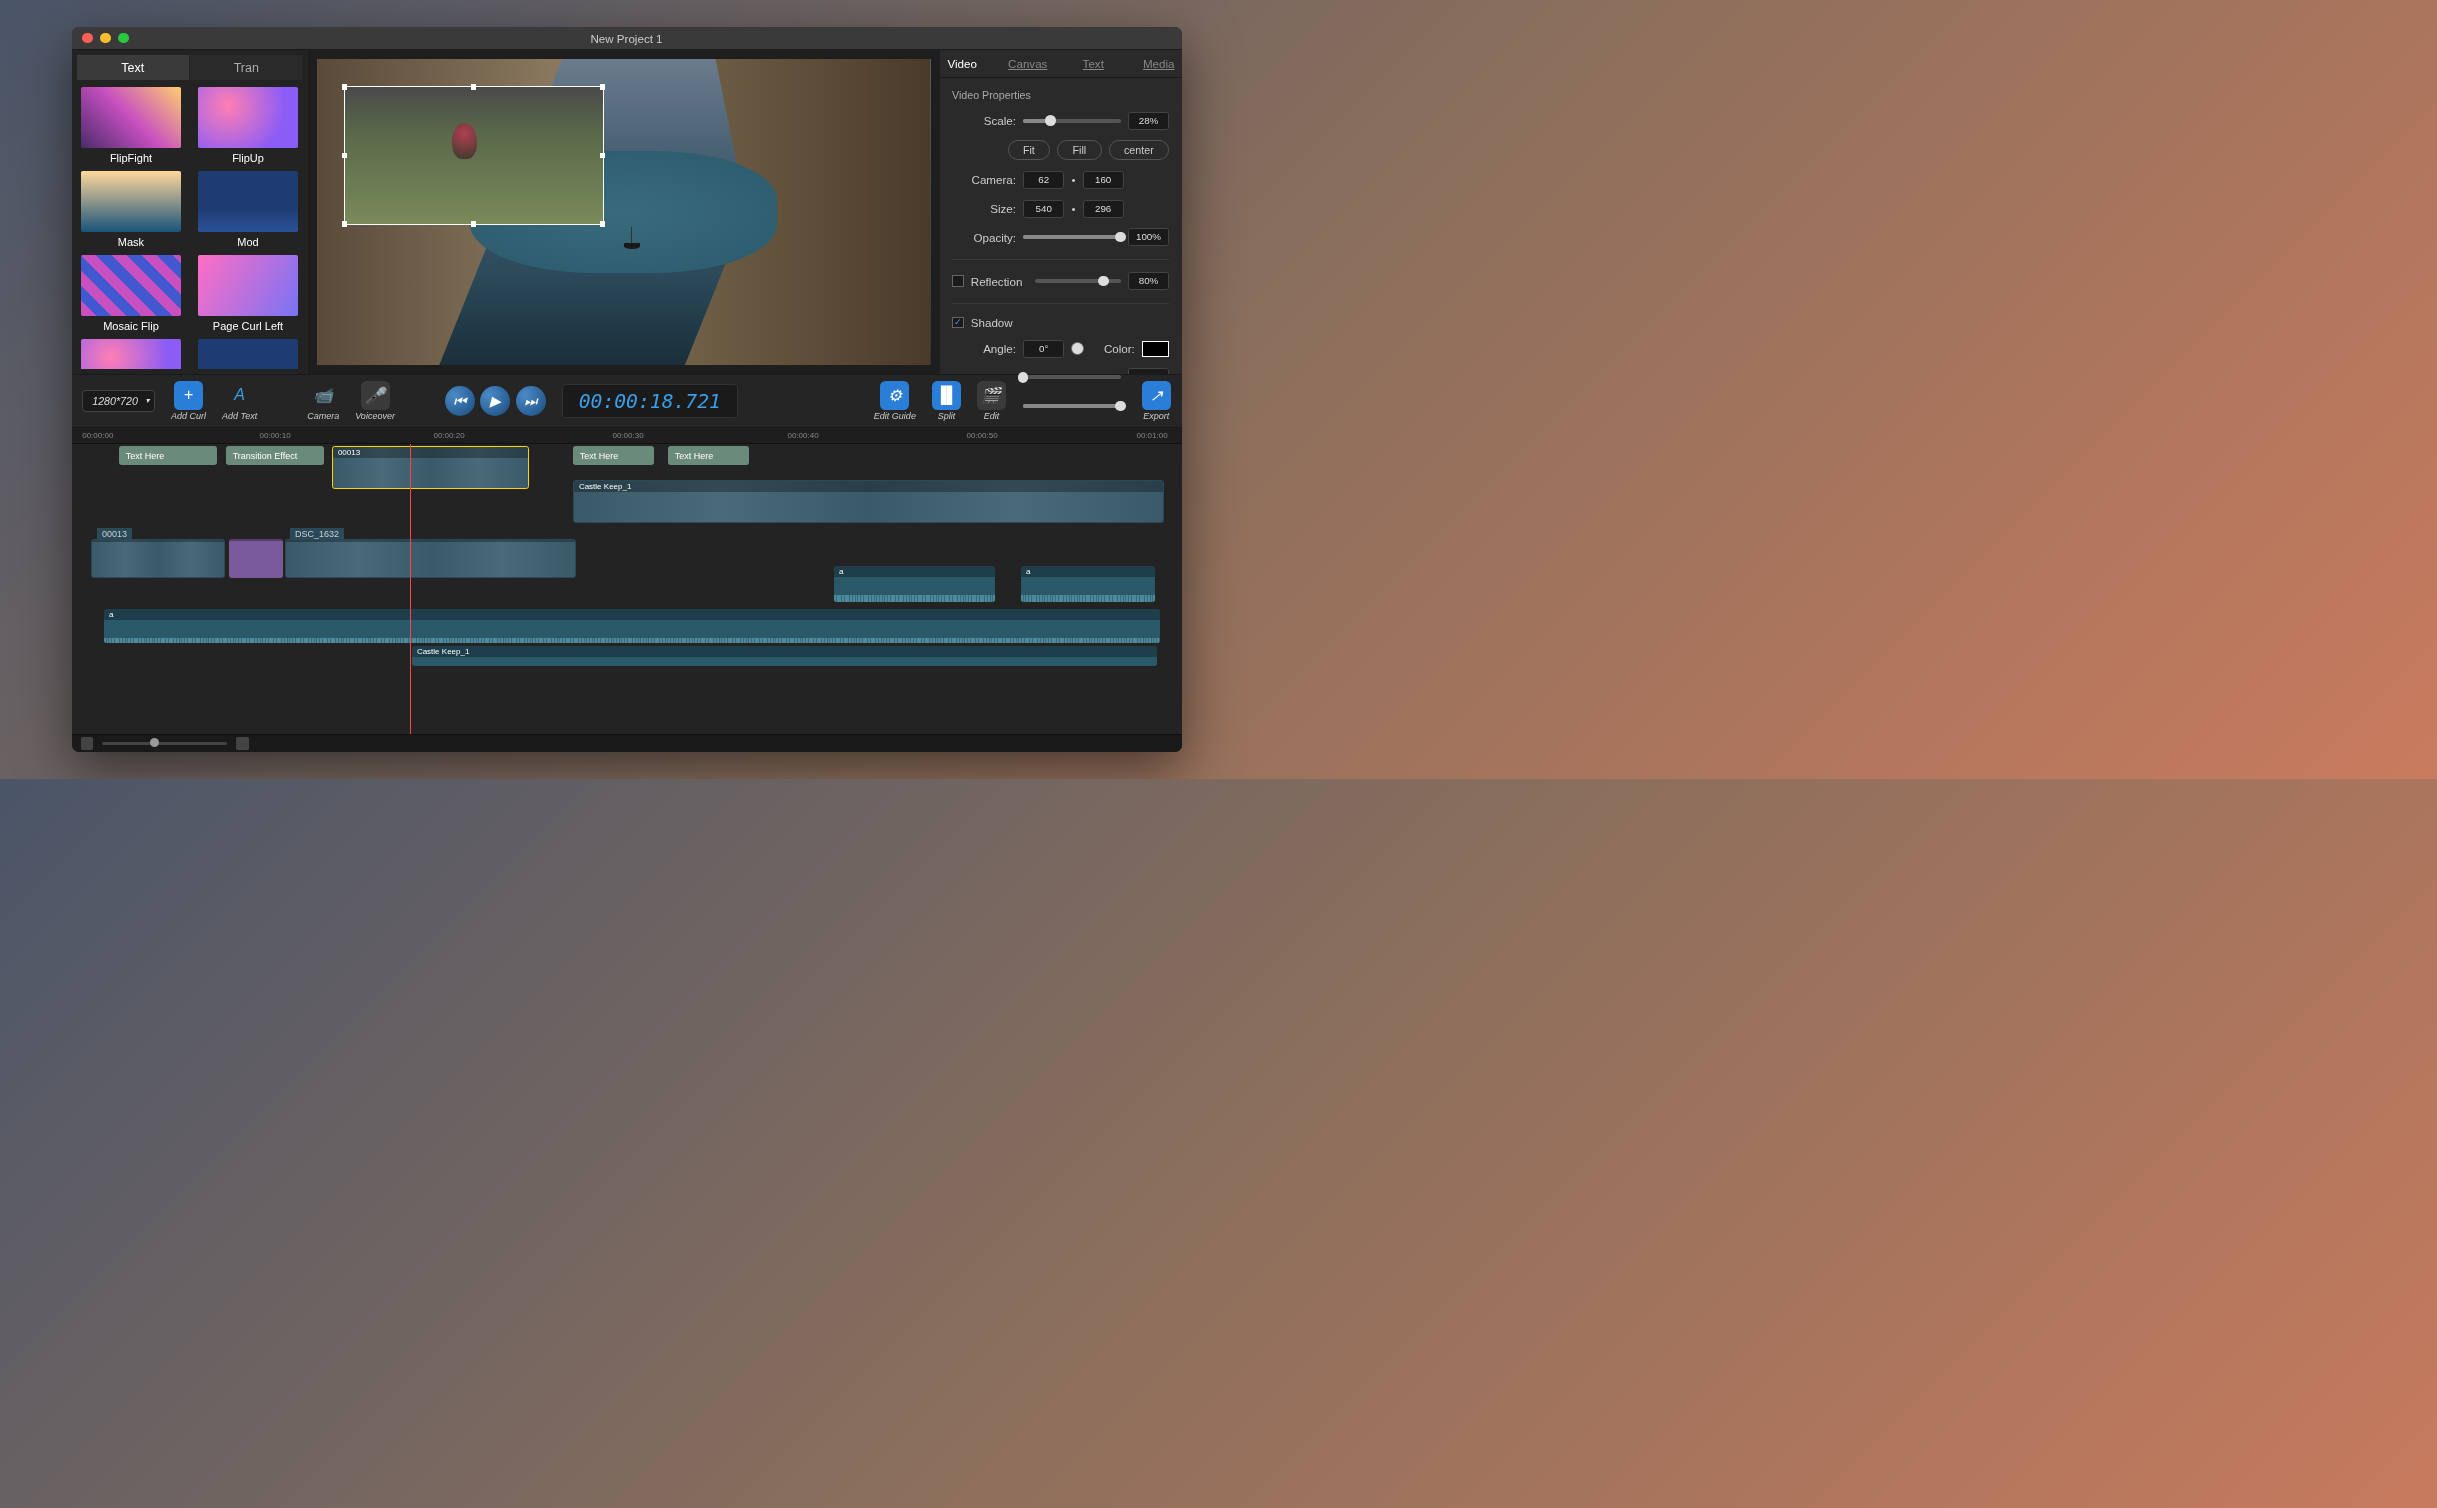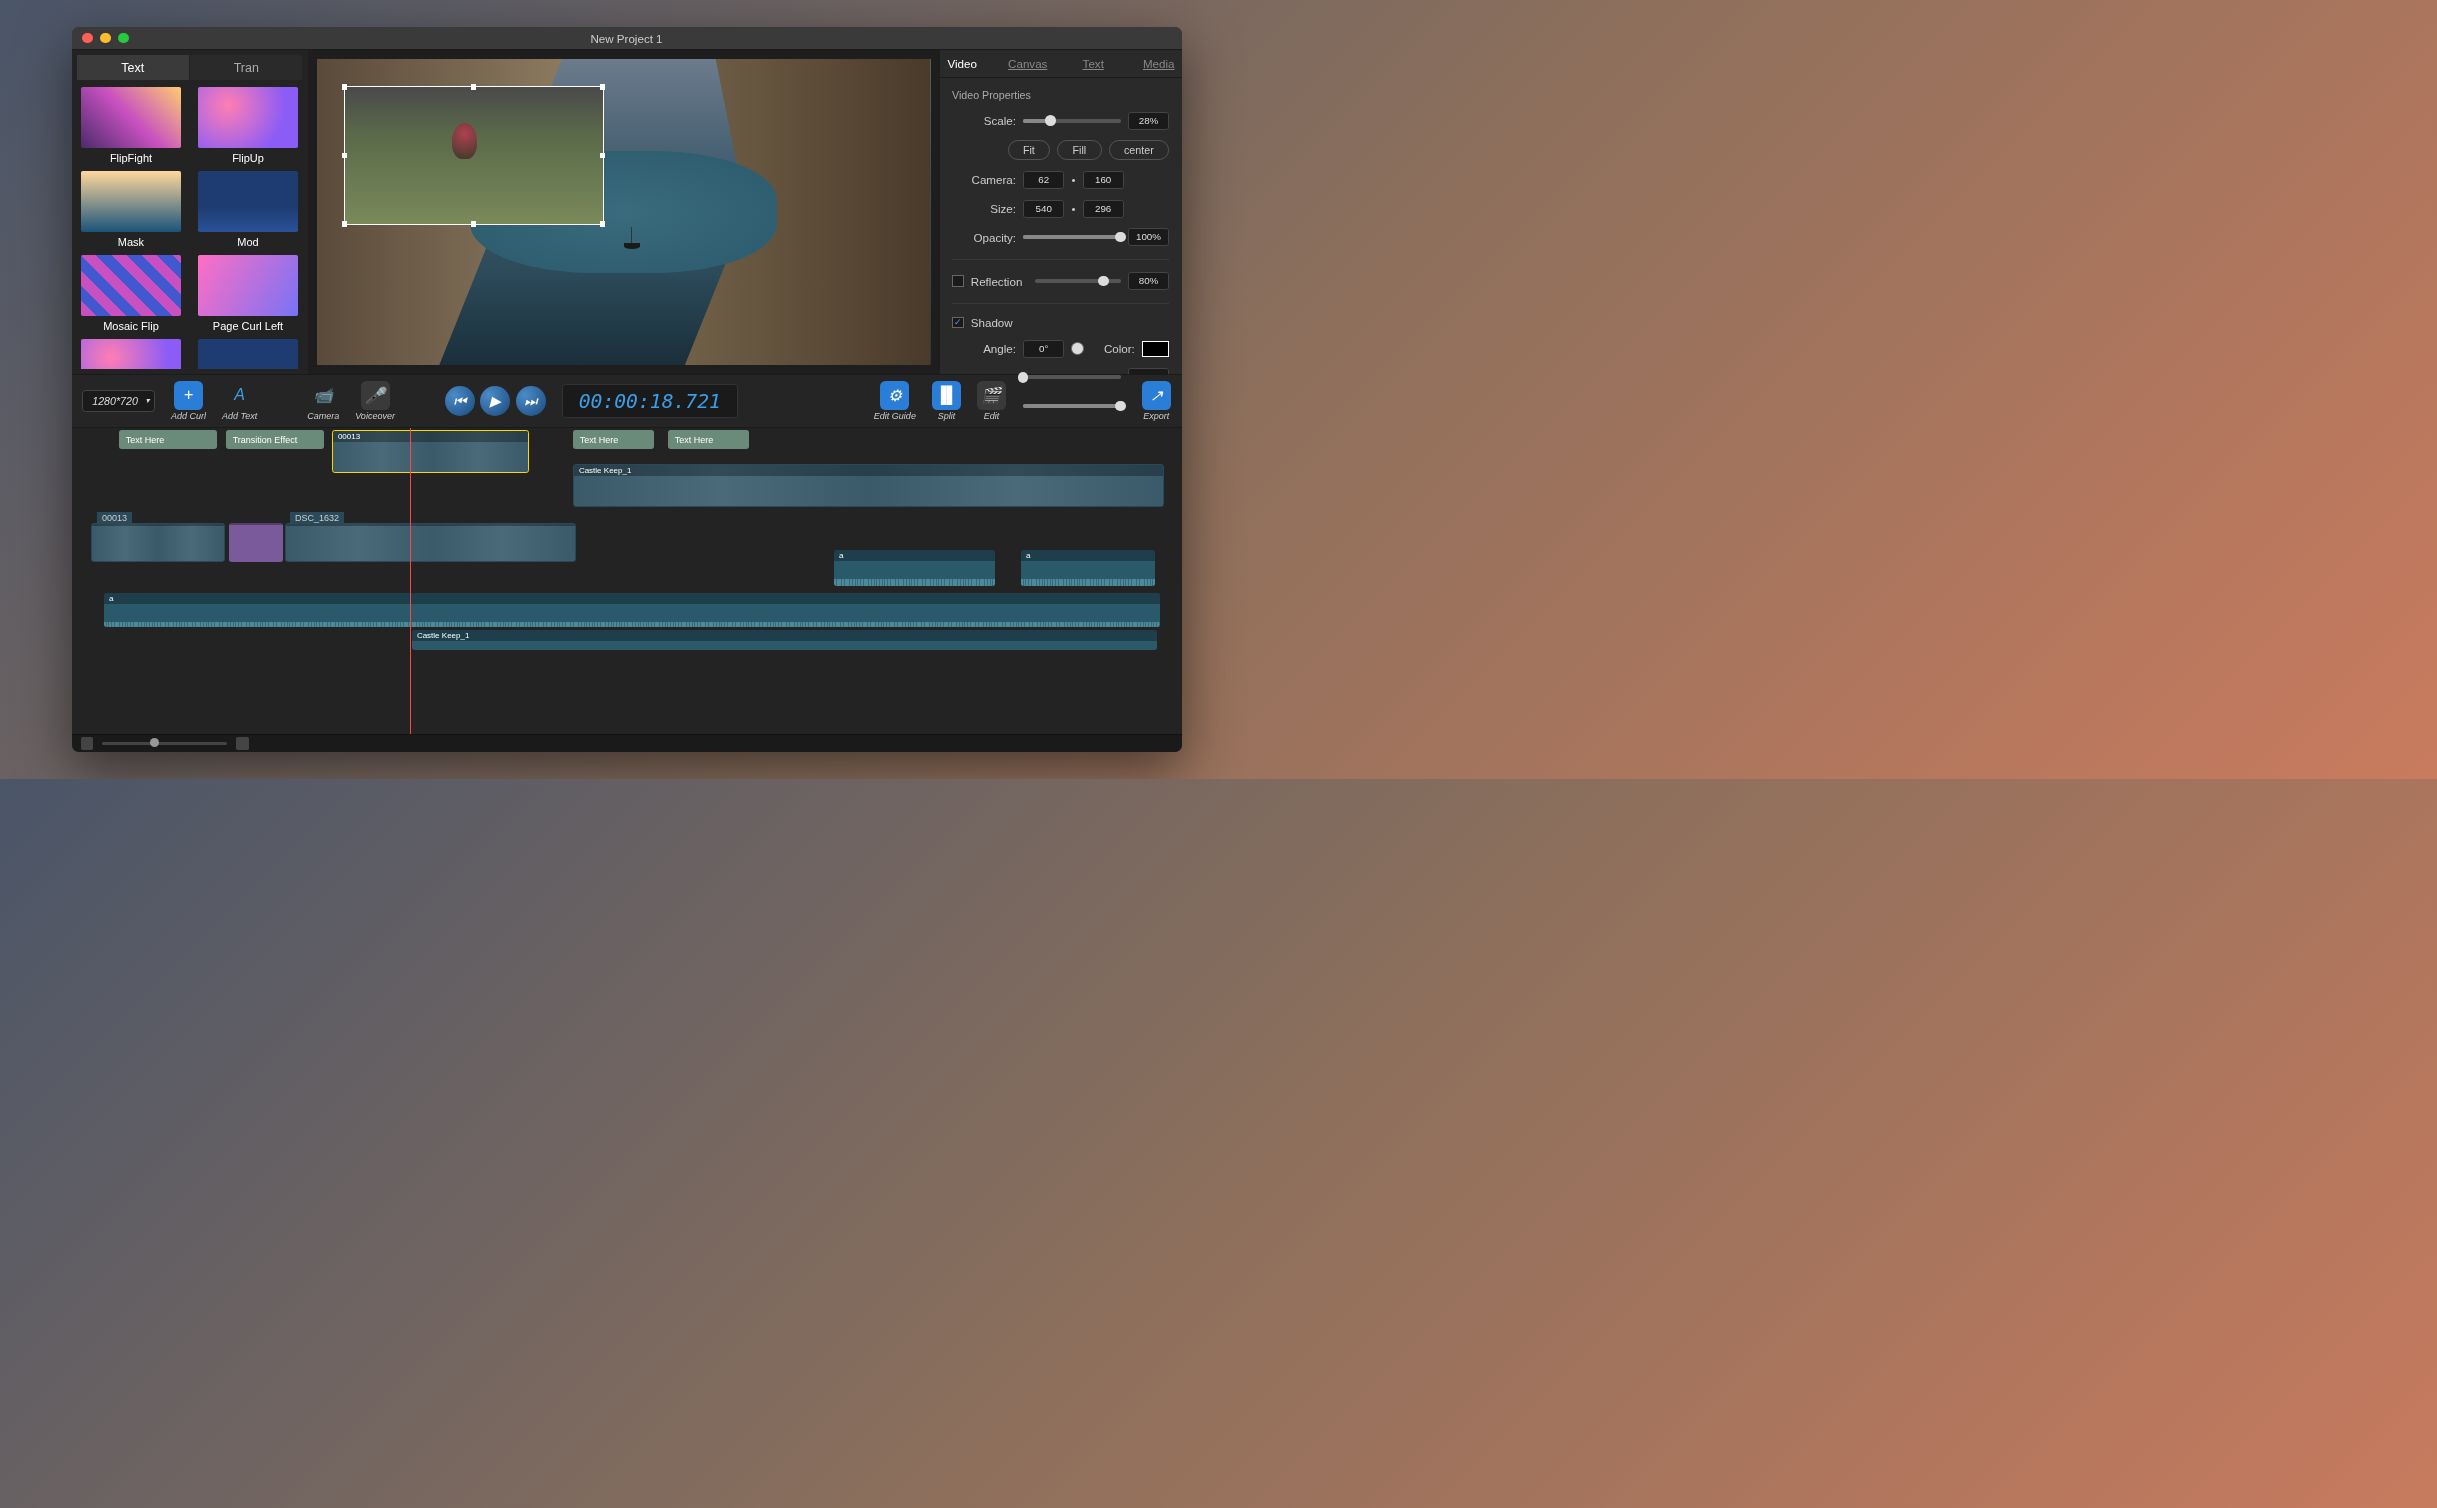--- a/index.html
+++ b/index.html
@@ -308,20 +308,29 @@
       <div class="tool-label">Edit</div>
     </div>
     <div class="spacer"></div>
     <div class="tool-btn">
       <div class="tool-icon ic-blue">↗</div>
       <div class="tool-label">Export</div>
     </div>
   </div>
 
   <div class="timeline">
+    <div class="ruler" id="ruler">
+        <div class="ruler-mark" style="left: 10.7px;">00:00:00</div>
+        <div class="ruler-mark" style="left: 188px;">00:00:10</div>
+        <div class="ruler-mark" style="left: 362px;">00:00:20</div>
+        <div class="ruler-mark" style="left: 541px;">00:00:30</div>
+        <div class="ruler-mark" style="left: 716px;">00:00:40</div>
+        <div class="ruler-mark" style="left: 895px;">00:00:50</div>
+        <div class="ruler-mark" style="left: 1065px;">00:01:00</div>
+      </div>
     <div class="tracks" id="tracks">
       <div class="playhead" id="playhead" style="left: 338px;"></div>
     <div class="clip clip-text" style="left: 47px; width: 98px; top: 1.8px; height: 19.7px;">Text Here</div>
         <div class="clip clip-text" style="left: 154px; width: 98px; top: 1.8px; height: 19.7px;">Transition Effect</div>
         <div class="clip clip-video sel" style="left: 260px; width: 197px; top: 1.8px; height: 43px;">
           <div class="clip-header">00013</div>
         </div>
         <div class="clip clip-text" style="left: 501px; width: 81px; top: 1.8px; height: 19.7px;">Text Here</div>
         <div class="clip clip-text" style="left: 596px; width: 81px; top: 1.8px; height: 19.7px;">Text Here</div>
         <div class="clip clip-video" style="left: 501px; width: 591px; top: 36px; height: 43px;">

